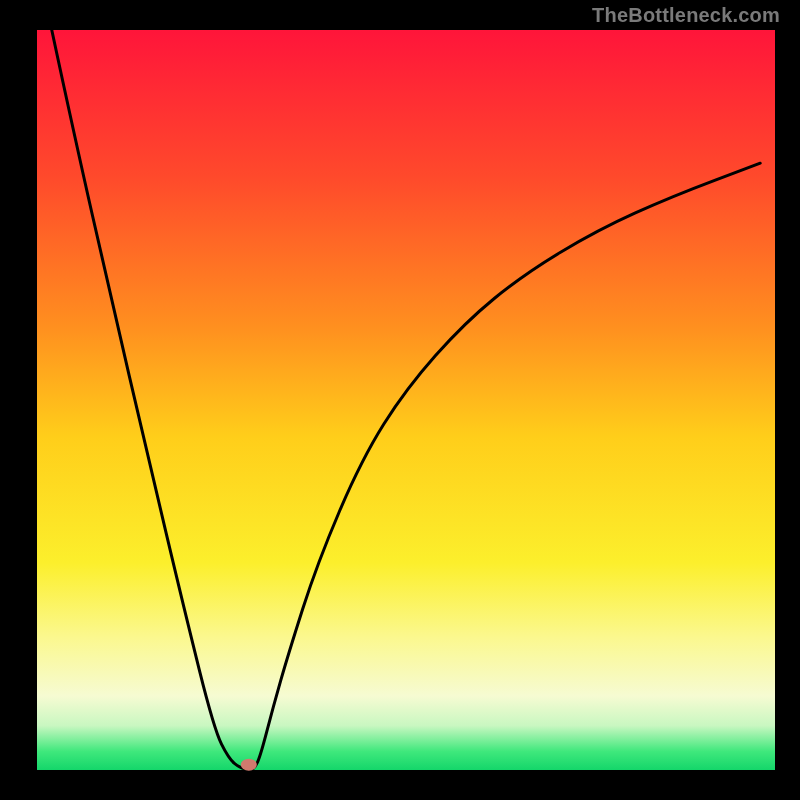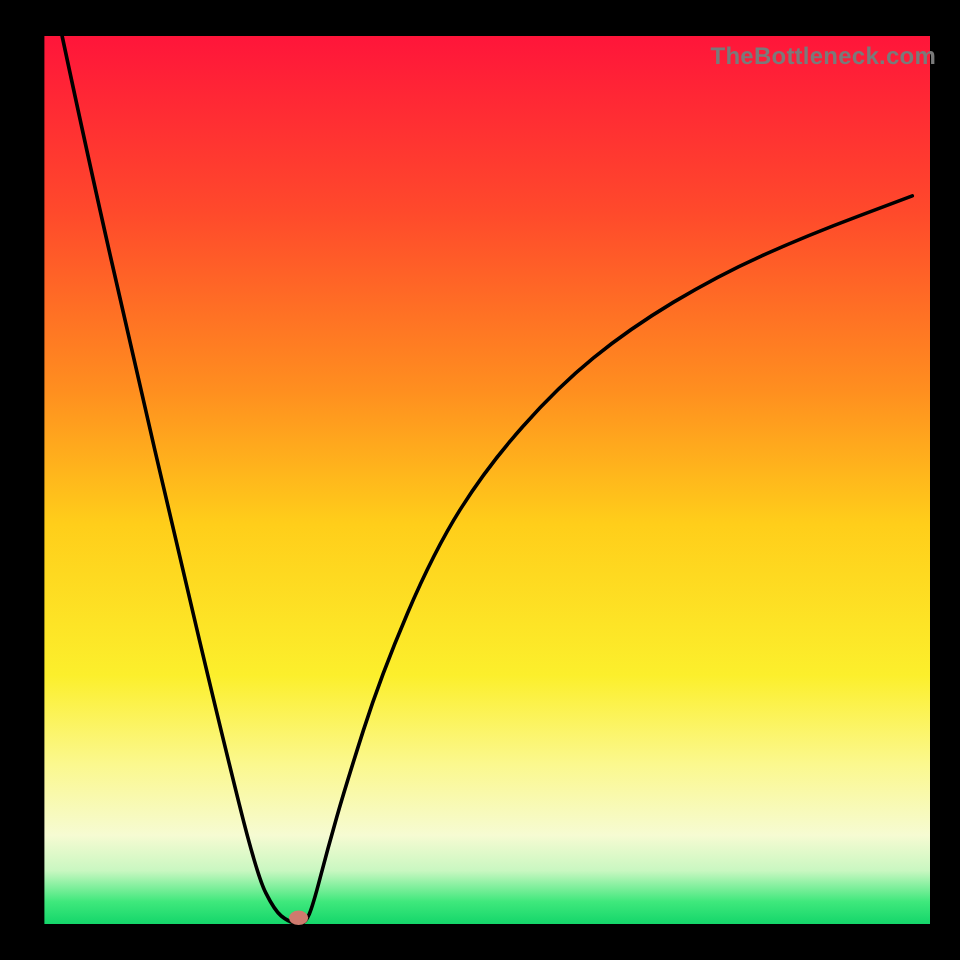--- a/index.html
+++ b/index.html
@@ -19,21 +19,20 @@
   }
   .watermark {
     position: absolute;
     top: 4px;
     right: 20px;
     color: #7a7a7a;
     font-size: 20px;
     font-weight: bold;
     letter-spacing: 0.2px;
     z-index: 10;
-    margin-top: 32px;
   }
   svg {
     position: absolute;
     top: 0;
     left: 0;
   }
 </style>
 </head>
 <body>
 

